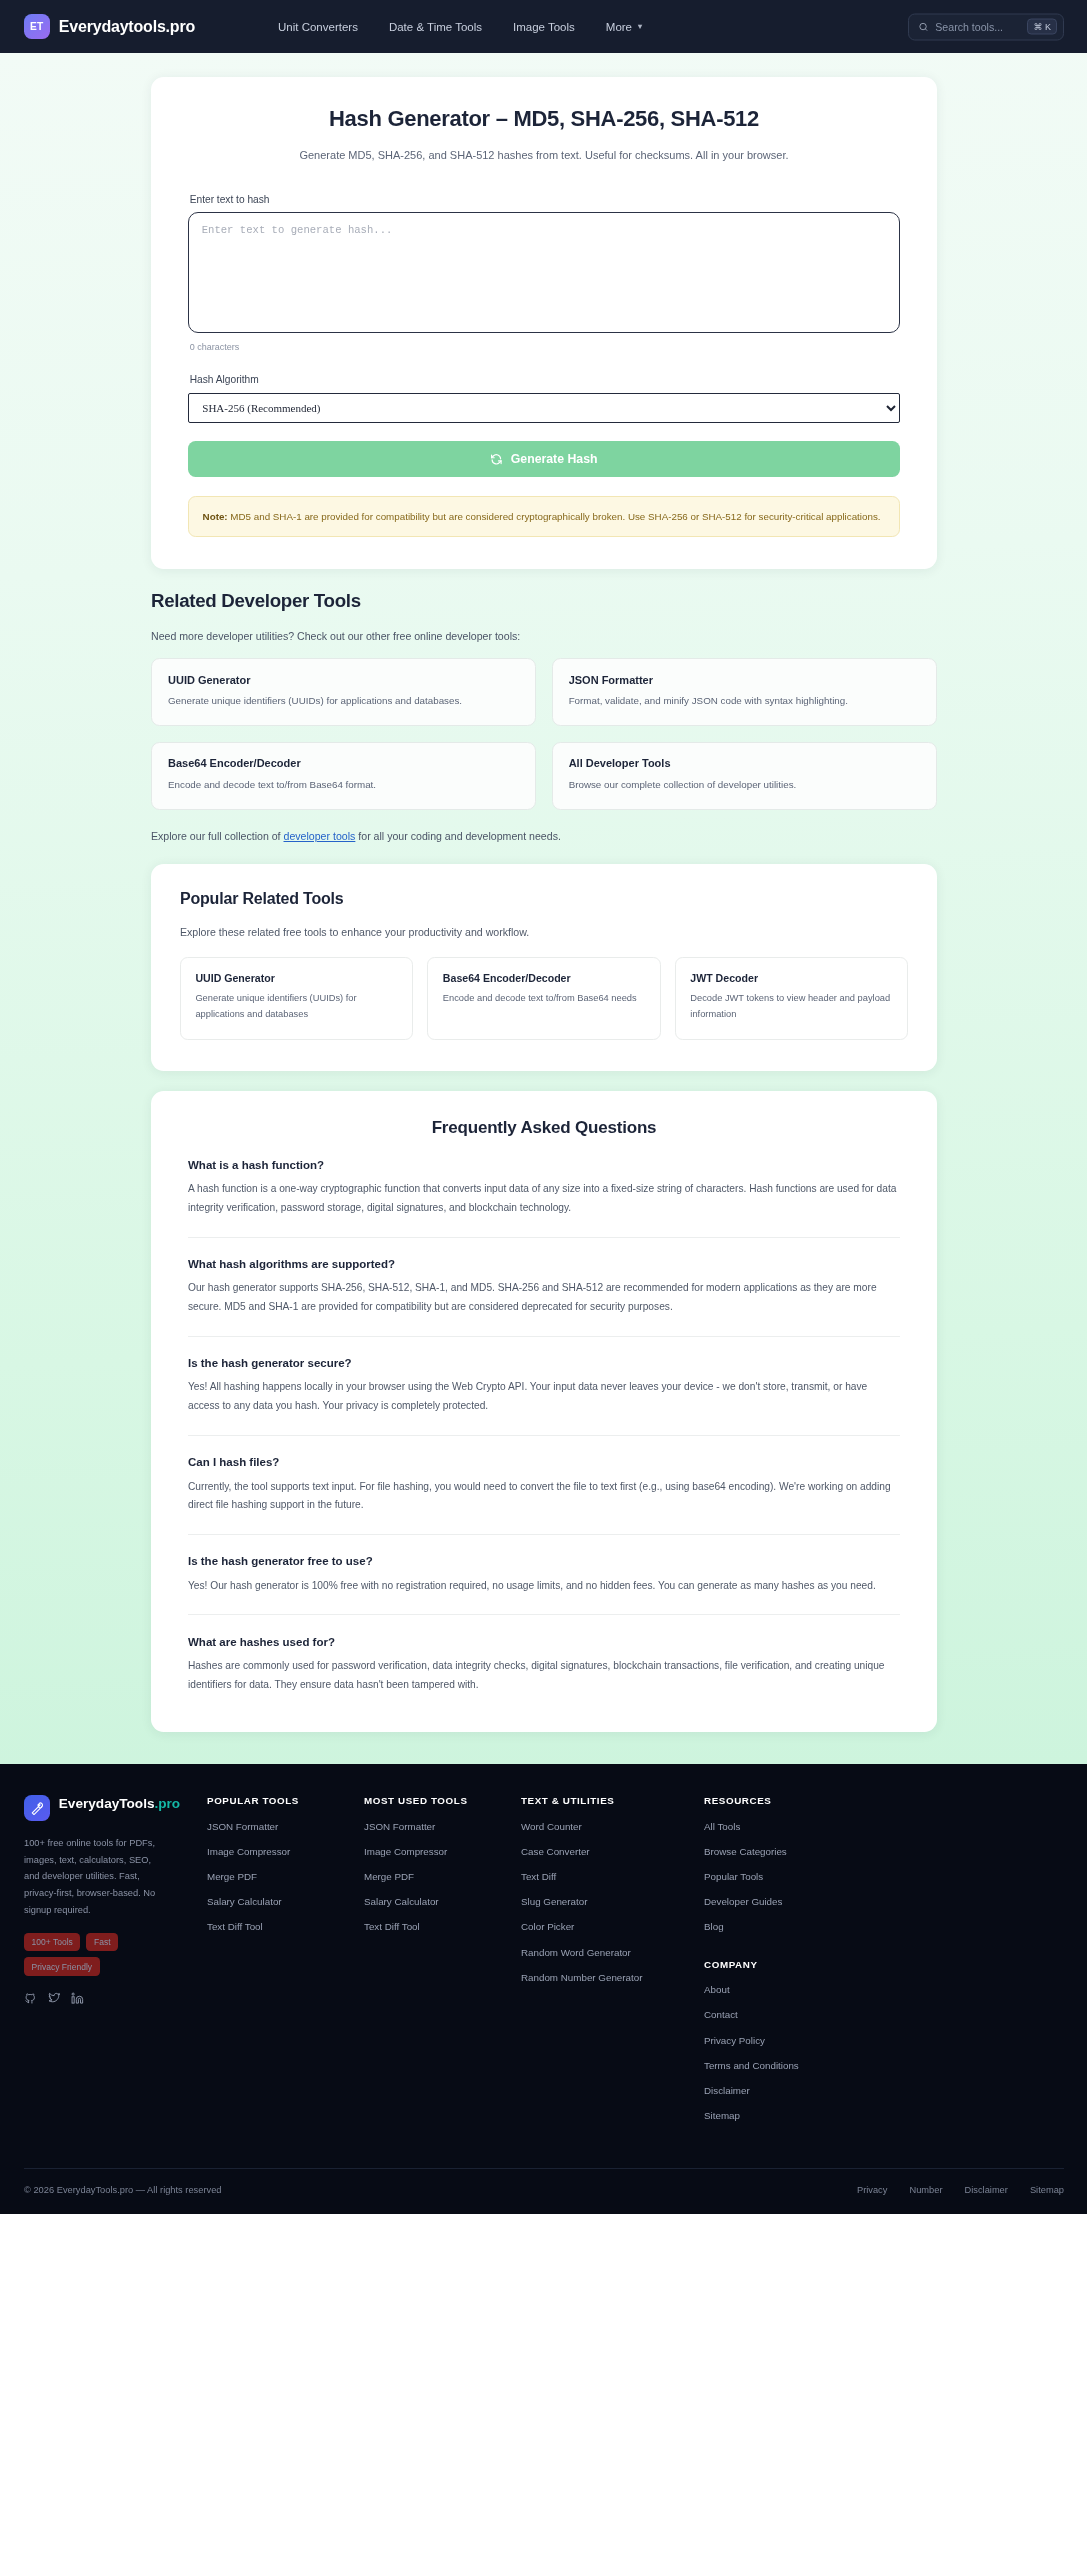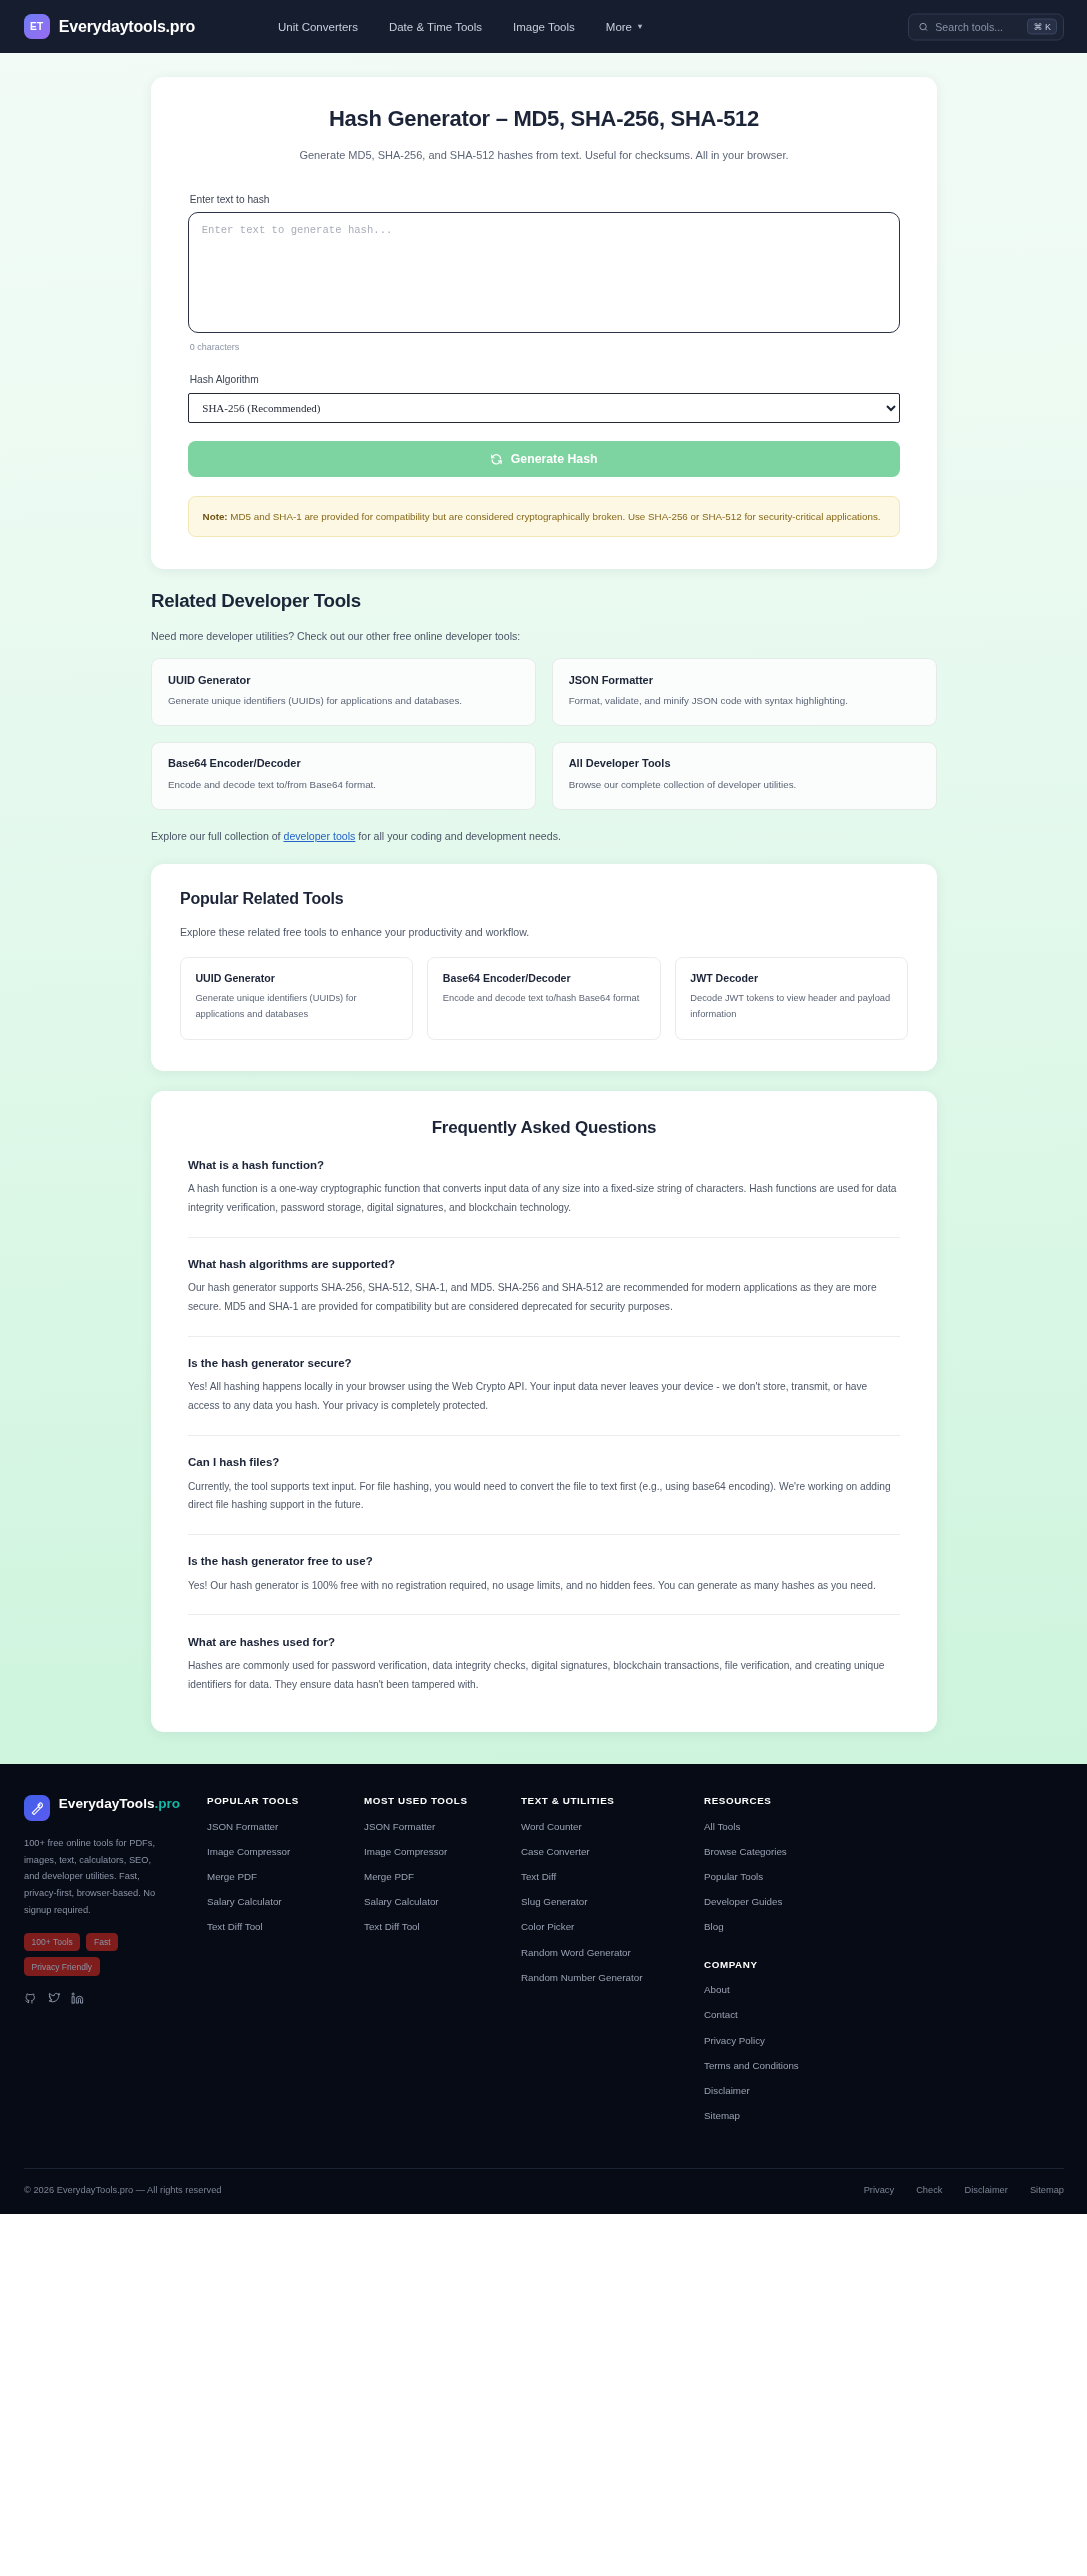--- a/index.html
+++ b/index.html
@@ -284,21 +284,21 @@
     <div class="card pop-card">
       <div class="pop-title">Popular Related Tools</div>
       <div class="pop-lead">Explore these related free tools to enhance your productivity and workflow.</div>
       <div class="pop-grid">
         <div class="pop-item">
           <div class="pop-item-title">UUID Generator</div>
           <div class="pop-item-desc">Generate unique identifiers (UUIDs) for applications and databases</div>
         </div>
         <div class="pop-item">
           <div class="pop-item-title">Base64 Encoder/Decoder</div>
-          <div class="pop-item-desc">Encode and decode text to/hash Base64 format</div>
+          <div class="pop-item-desc">Encode and decode text to/from Base64 needs</div>
         </div>
         <div class="pop-item">
           <div class="pop-item-title">JWT Decoder</div>
           <div class="pop-item-desc">Decode JWT tokens to view header and payload information</div>
         </div>
       </div>
     </div>
 
     <div class="card faq-card">
       <div class="faq-title">Frequently Asked Questions</div>
@@ -410,19 +410,19 @@
       <a class="fcol-link">Disclaimer</a>
       <a class="fcol-link">Sitemap</a>
     </div>
 
   </div>
 
   <div class="footer-bottom">
     <div class="copyright">© 2026 EverydayTools.pro — All rights reserved</div>
     <div class="bottom-links">
       <a>Privacy</a>
-      <a>Check</a>
+      <a>Number</a>
       <a>Disclaimer</a>
       <a>Sitemap</a>
     </div>
   </div>
 </div>
 
 
 </body></html>

